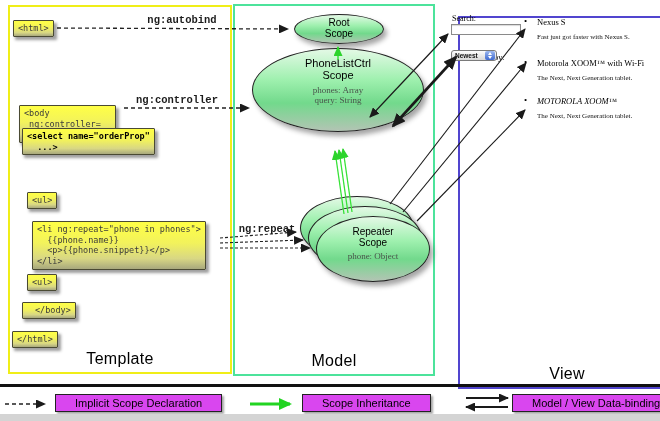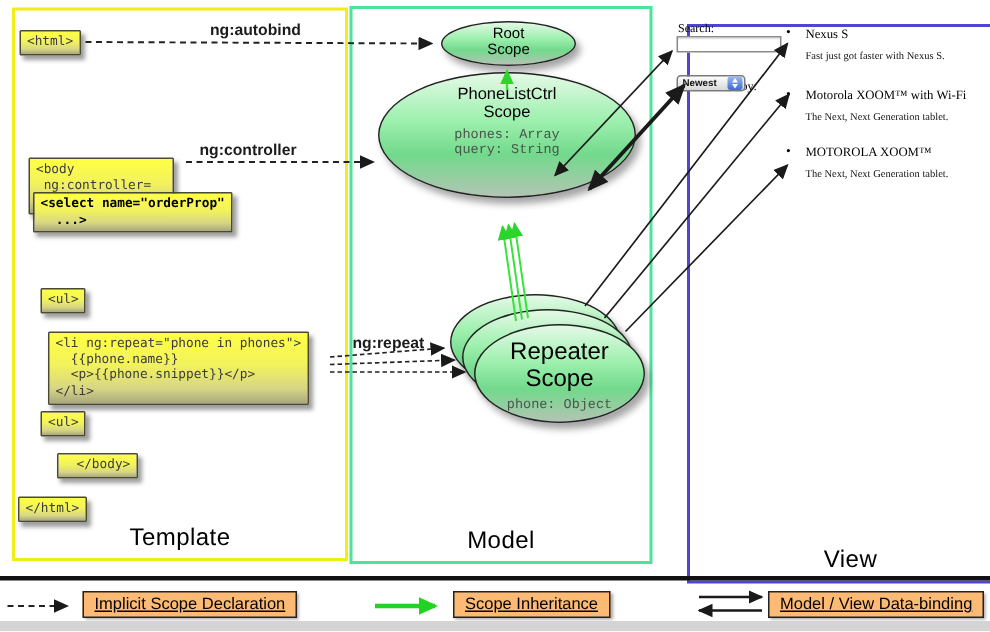--- a/index.html
+++ b/index.html
@@ -13,29 +13,29 @@
   .panel-label{position:absolute;bottom:4px;left:0;right:0;text-align:center;
                font-size:16px;color:#000;letter-spacing:.3px;}
   
   .codebox{position:absolute;border:1px solid #4a4a33;border-radius:1px;
            background:linear-gradient(180deg,#ffff45 0%,#f2f25c 45%,#d8d784 78%,#a8a87d 100%);
            box-shadow:2.5px 3px 3px rgba(40,40,40,.45);
            font-family:"DejaVu Sans Mono",monospace;font-size:8.5px;line-height:1.25;
            color:#3b3b3b;padding:2px 4px;white-space:pre;box-sizing:border-box;}
   .codebox.bold{font-weight:bold;color:#000;}
   
-  .nglabel{position:absolute;font-family:Liberation Sans, sans-serif;font-weight:bold;
-           font-size:10.5px;color:#1c1c1c;text-align:left;z-index:6;}
+  .nglabel{position:absolute;font-family:Liberation Mono, monospace;font-weight:bold;
+           font-size:10.5px;color:#1c1c1c;text-align:center;z-index:6;}
   
   .ellipse{position:absolute;border:1.6px solid #222;border-radius:50%;
            background:linear-gradient(180deg,#e4f9e6 0%,#9ef0ae 38%,#72d98c 66%,#b3c4b4 100%);
            box-shadow:3px 4px 5px rgba(30,30,30,.4);box-sizing:border-box;z-index:2;
            text-align:center;}
   .ellipse .etitle{white-space:pre-line;color:#000;font-size:11px;line-height:1.12;text-align:center;}
-  .ellipse .eprop{font-family:Liberation Mono, monospace;font-size:9px;line-height:1.15;color:#49544b;}
+  .ellipse .eprop{font-family:Liberation Serif, serif;font-size:9px;line-height:1.15;color:#49544b;}
   .ellipse .eprop.boldprop{font-weight:bold;color:#000;font-size:9.5px;}
   
   .vlabel{position:absolute;font-family:"Liberation Serif",serif;font-size:8px;color:#000;}
   .vinput{position:absolute;width:64px;height:9px;border:1px solid #8a8a8a;background:#fff;
           font-size:7px;padding:0 2px;box-shadow:inset 0 1px 1px rgba(0,0,0,.15);}
   .vselect{position:absolute;width:46px;height:11px;border:1px solid #7a7a7a;border-radius:3px;
            background:linear-gradient(180deg,#fdfdfd,#d8d8d8);display:flex;align-items:center;
            box-sizing:border-box;cursor:default;}
   .vselect .seltext{flex:1;font-size:6.5px;font-weight:bold;color:#111;padding-left:3px;
                     overflow:hidden;white-space:nowrap;}
@@ -43,23 +43,23 @@
            background:linear-gradient(180deg,#9db9f0,#3f6ad0);position:relative;}
   .stepper:before,.stepper:after{content:"";position:absolute;left:2.5px;border-left:2.5px solid transparent;
            border-right:2.5px solid transparent;}
   .stepper:before{top:1px;border-bottom:3px solid #fff;}
   .stepper:after{bottom:1px;border-top:3px solid #fff;}
   .vitem-name{position:absolute;font-family:"Liberation Serif",serif;font-size:8.5px;color:#000;white-space:nowrap;}
   .vitem-desc{position:absolute;font-family:Liberation Serif, serif;font-size:7px;color:#111;white-space:nowrap;}
   .bullet{position:absolute;font-family:"Liberation Serif",serif;font-size:9px;color:#000;}
   
   .separator{position:absolute;left:0;top:384px;width:660px;height:3px;background:#111;}
-  .legend-box{position:absolute;top:394px;background:#fdba74;border:1.5px solid #222;
+  .legend-box{position:absolute;top:394px;background:#d946ef;border:1.5px solid #222;
               box-shadow:1.5px 1.5px 2px rgba(0,0,0,.35);font-size:11px;color:#000;
-              padding:2px 7px;white-space:nowrap;text-decoration:underline;}
+              padding:2px 19px;white-space:nowrap;}
   .bottom-strip{position:absolute;left:0;top:414px;width:660px;height:7px;background:#d4d4d4;}
   
   .overlay{position:absolute;left:0;top:0;width:660px;height:421px;z-index:5;pointer-events:none;}
   .z3{z-index:3;}
 </style>
 </head>
 <body>
 
 <div class="stage">
 
@@ -78,21 +78,21 @@
  ng:controller=
  "PhoneListCtrl"&gt;</div>
   <div class="codebox bold z3" style="left:22px;top:128px;">&lt;select name="orderProp"
   ...&gt;</div>
   <div class="codebox z3" style="left:27px;top:192px;">&lt;ul&gt;</div>
   <div class="codebox z3" style="left:32px;top:221px;">&lt;li ng:repeat="phone in phones"&gt;
   {{phone.name}}
   &lt;p&gt;{{phone.snippet}}&lt;/p&gt;
 &lt;/li&gt;</div>
   <div class="codebox z3" style="left:27px;top:274px;">&lt;ul&gt;</div>
-  <div class="codebox z3" style="left:38px;top:302px;padding-left:12px;">&lt;/body&gt;</div>
+  <div class="codebox z3" style="left:22px;top:302px;padding-left:12px;">&lt;/body&gt;</div>
   <div class="codebox z3" style="left:12px;top:331px;">&lt;/html&gt;</div>
 
   <div class="nglabel" style="left:140px;top:14px;width:84px;">ng:autobind</div>
   <div class="nglabel" style="left:133px;top:94px;width:88px;">ng:controller</div>
   <div class="nglabel" style="left:235px;top:223px;width:64px;">ng:repeat</div>
 
   <div class="ellipse" style="left:294px;top:14px;width:90px;height:30px;">
     <div class="etitle" style="font-size:10px;margin-top:2px;">Root
 Scope</div>
   </div>
@@ -100,21 +100,21 @@
   <div class="ellipse" style="left:252px;top:48px;width:172px;height:84px;">
     <div class="etitle" style="margin-top:8px;">PhoneListCtrl
 Scope</div>
     <div class="eprop" style="margin-top:3px;">phones: Array</div>
     <div class="eprop">query: String</div>
   </div>
 
   <div class="ellipse" style="left:300px;top:196px;width:114px;height:64px;"></div>
   <div class="ellipse" style="left:308px;top:206px;width:114px;height:64px;"></div>
   <div class="ellipse" style="left:316px;top:216px;width:114px;height:66px;">
-    <div class="etitle" style="font-size:16px;margin-top:9px;">Repeater
+    <div class="etitle" style="font-size:10px;margin-top:9px;">Repeater
 Scope</div>
     <div class="eprop" style="margin-top:3px;">phone: Object</div>
   </div>
 
   <div class="vlabel z3" style="left:452px;top:14px;">Search:</div>
   <input class="vinput z3" style="left: 451px; top: 24px;" value="">
   <div class="vlabel z3" style="left:479px;top:41px;margin-top:12px;">Sort by:</div>
   <div class="vselect z3" style="left:451px;top:50px;">
     <span class="seltext">Newest</span>
     <span class="stepper"></span>
@@ -122,21 +122,21 @@
 
   <span class="bullet z3" style="left:524px;top:16px;">•</span>
   <div class="vitem-name z3" style="left:537px;top:17px;">Nexus S</div>
   <div class="vitem-desc z3" style="left:537px;top:33px;">Fast just got faster with Nexus S.</div>
 
   <span class="bullet z3" style="left:524px;top:57px;">•</span>
   <div class="vitem-name z3" style="left:537px;top:58px;">Motorola XOOM™ with Wi-Fi</div>
   <div class="vitem-desc z3" style="left:537px;top:74px;">The Next, Next Generation tablet.</div>
 
   <span class="bullet z3" style="left:524px;top:95px;">•</span>
-  <div class="vitem-name z3" style="left:537px;top:96px;">MOTOROLA XOOM™</div>
+  <div class="vitem-name z3" style="left:537px;top:96px;font-style:italic;">MOTOROLA XOOM™</div>
   <div class="vitem-desc z3" style="left:537px;top:112px;">The Next, Next Generation tablet.</div>
 
   <svg class="overlay" viewBox="0 0 660 421">
     <defs>
       <marker id="ah" markerUnits="userSpaceOnUse" markerWidth="10" markerHeight="9" refX="9" refY="4.5" orient="auto-start-reverse">
         <path d="M0,0 L10,4.5 L0,9 Z" fill="#1a1a1a"></path>
       </marker>
       <marker id="ahBig" markerUnits="userSpaceOnUse" markerWidth="14" markerHeight="12" refX="12" refY="6" orient="auto-start-reverse">
         <path d="M0,0 L14,6 L0,12 Z" fill="#1a1a1a"></path>
       </marker>

